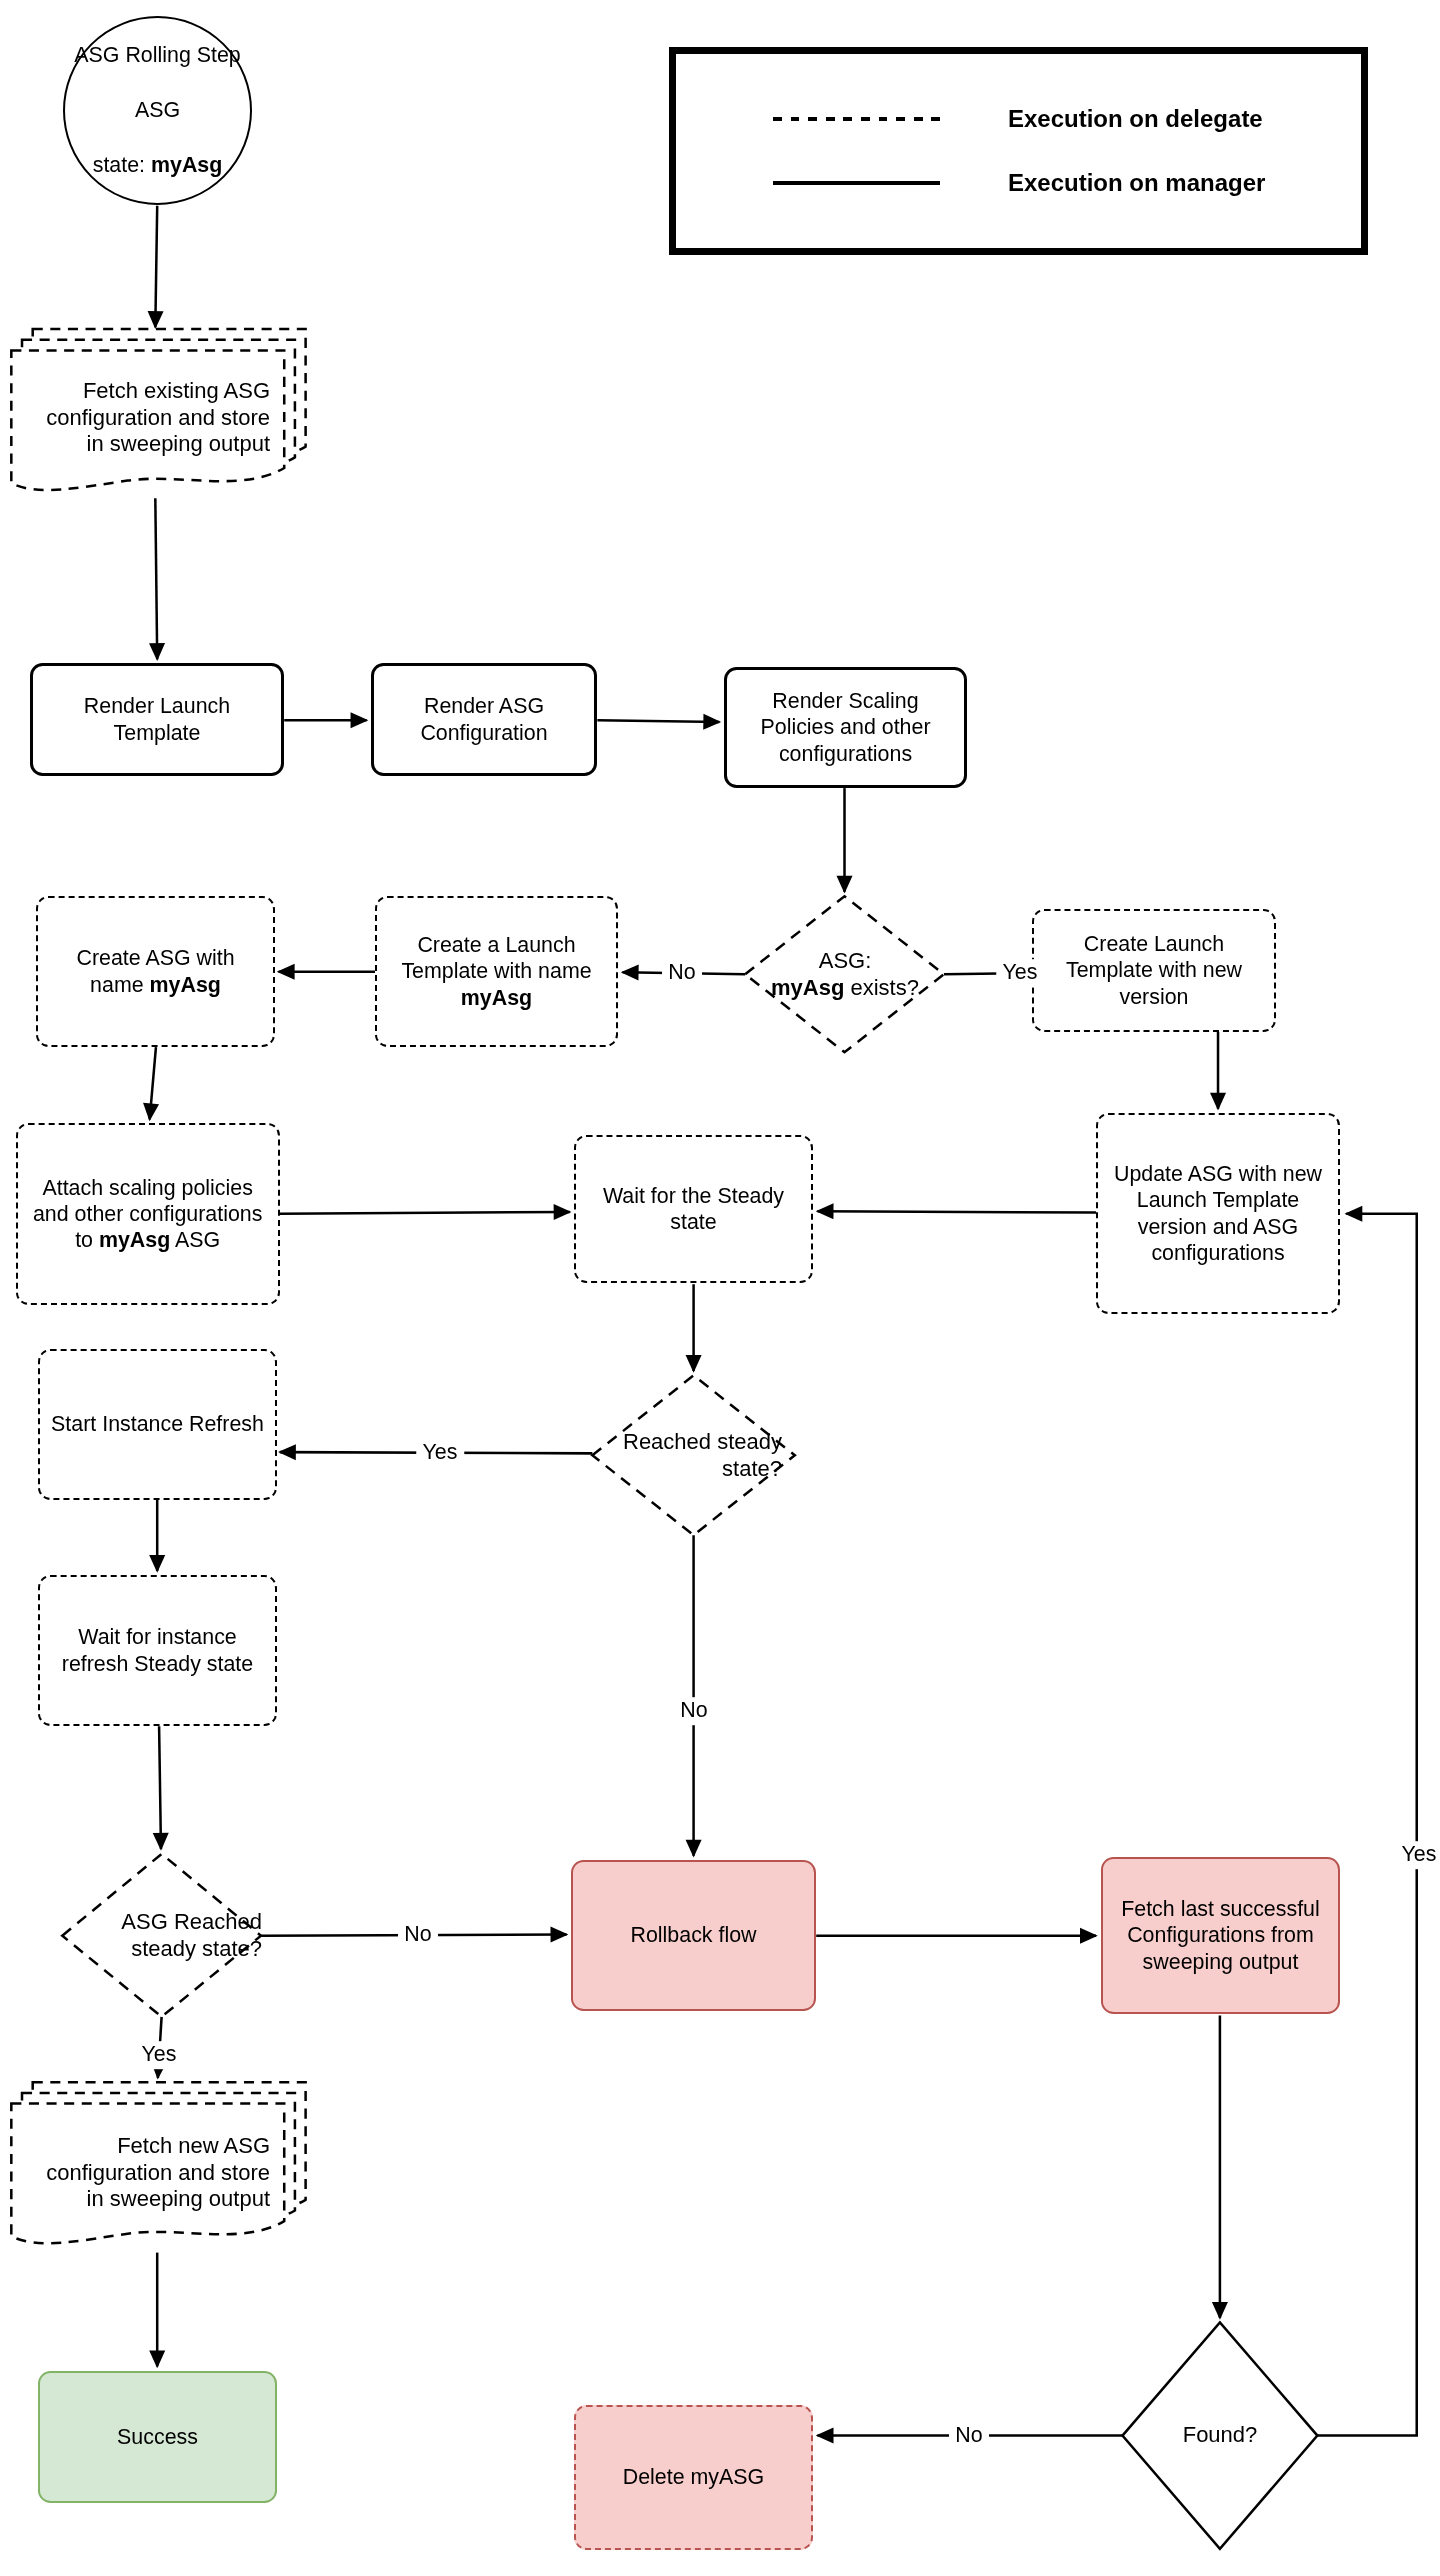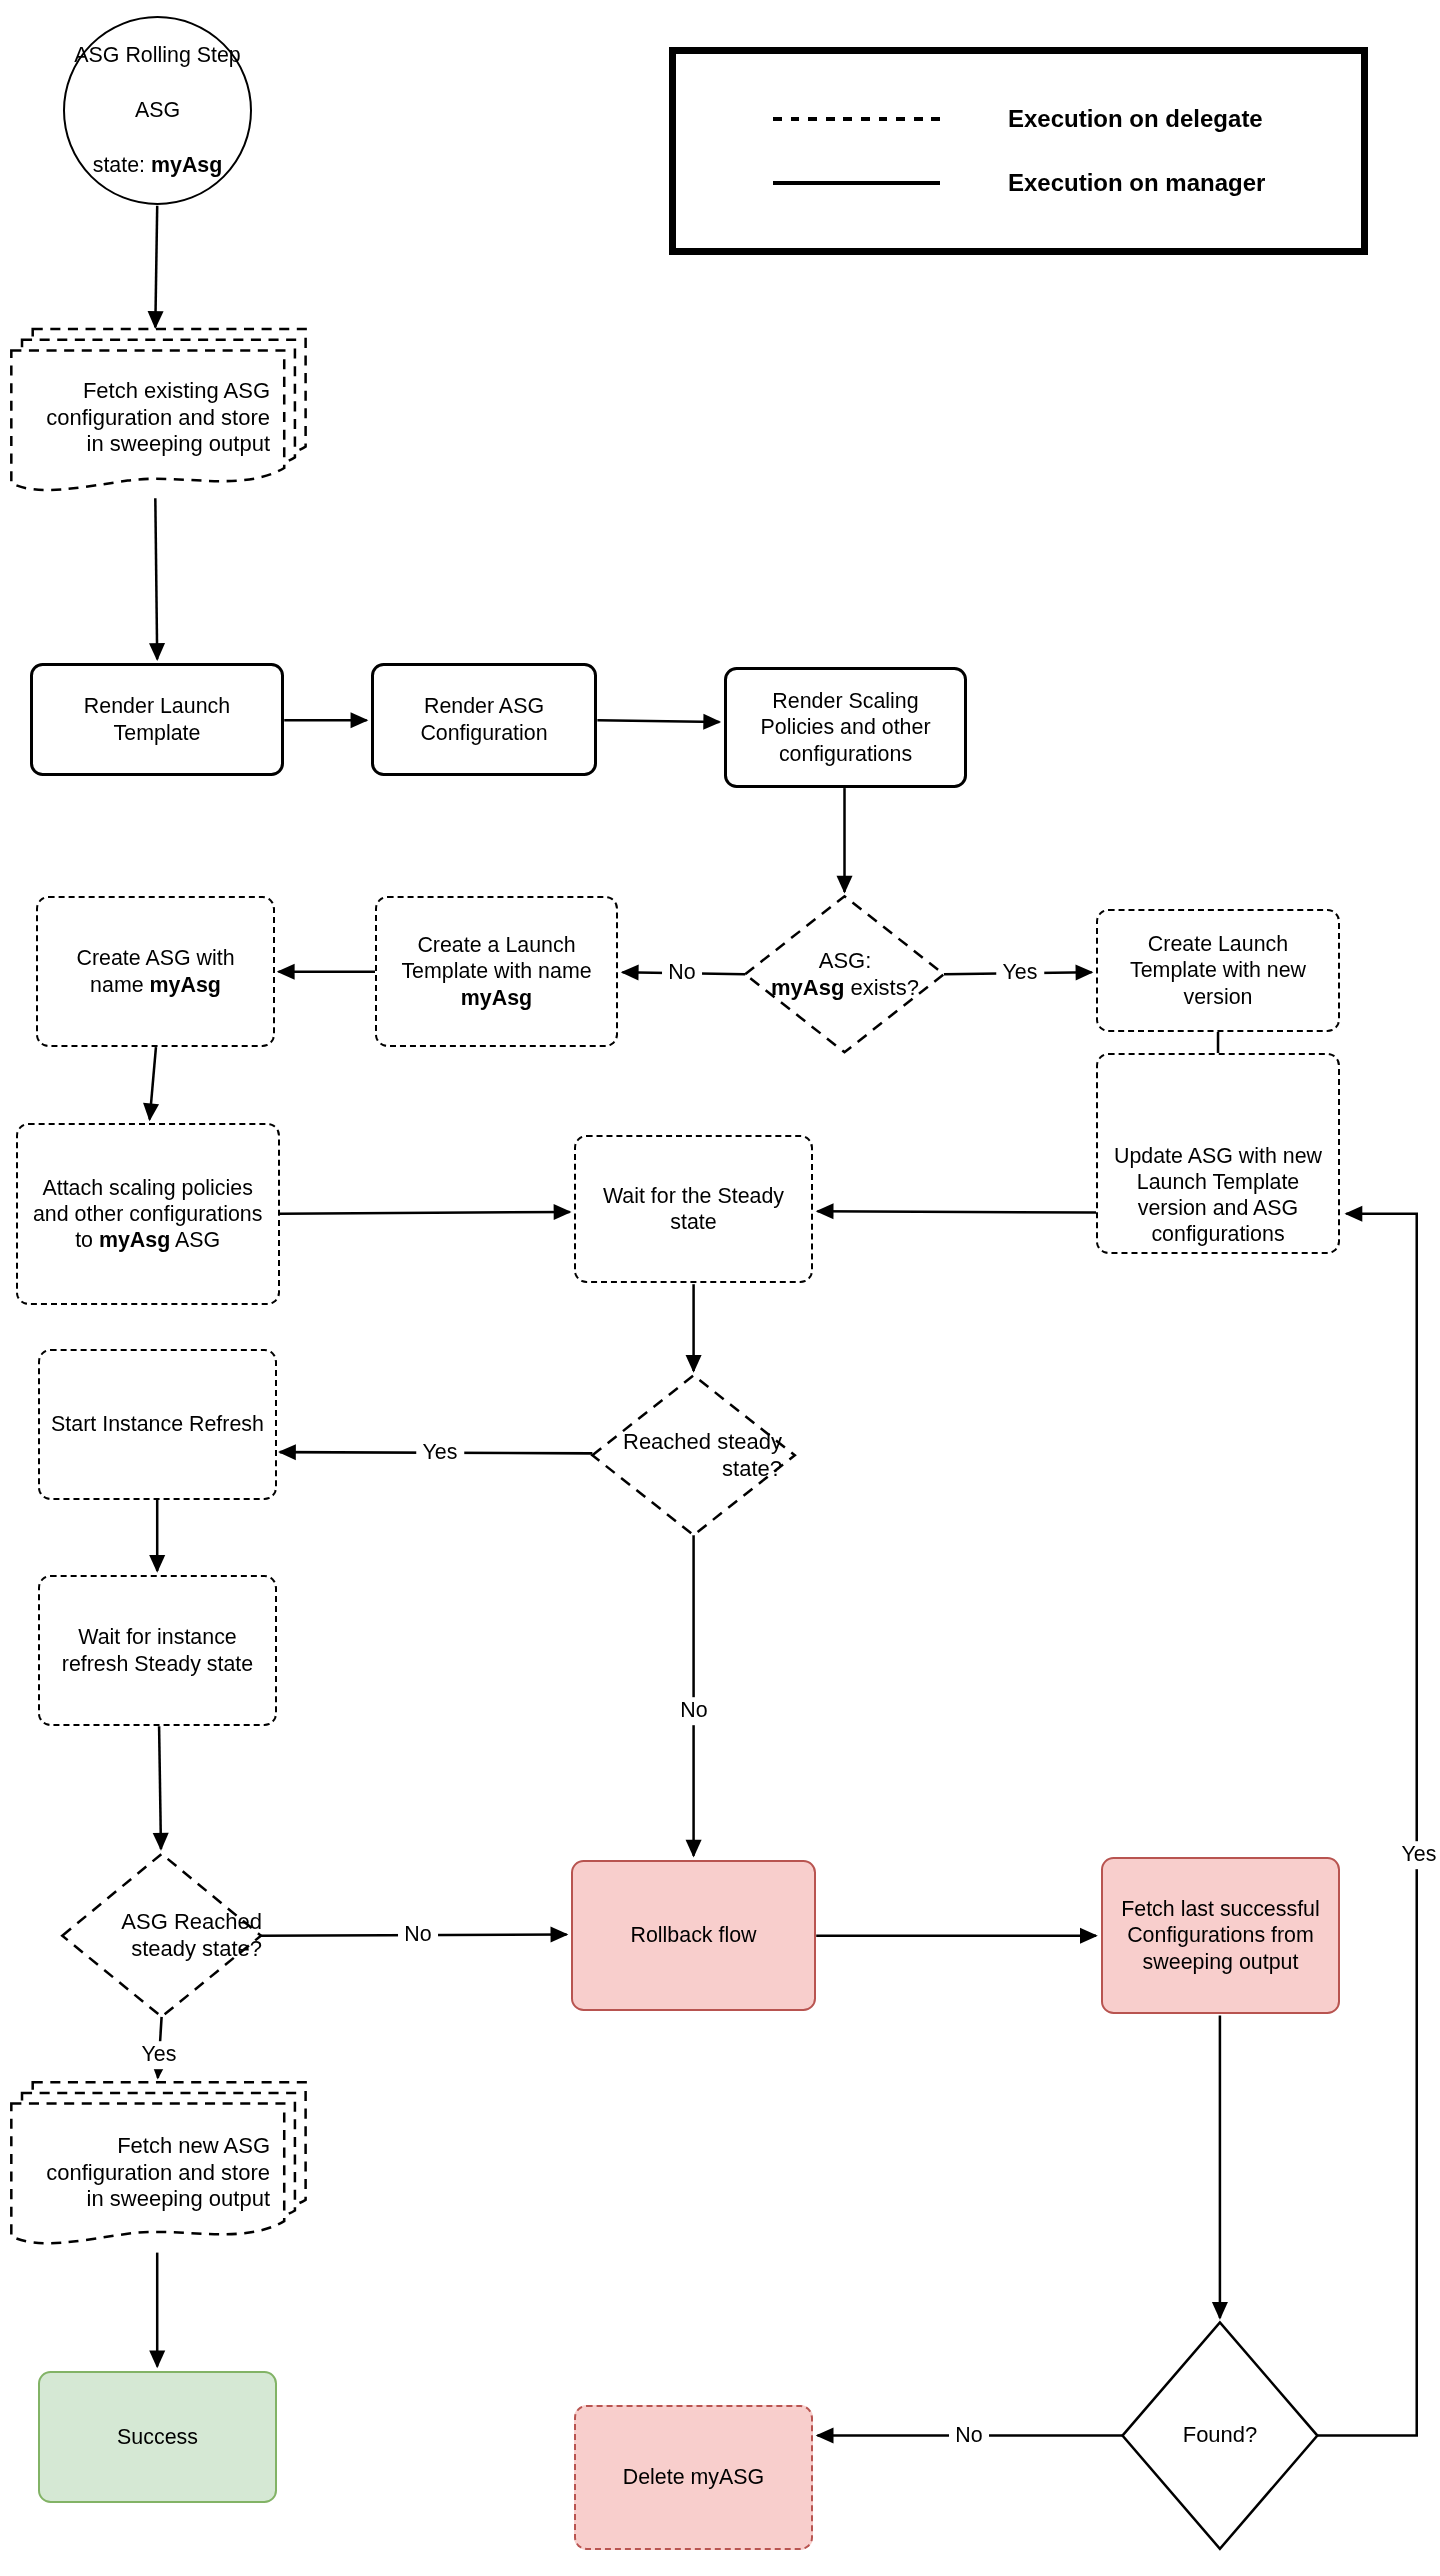--- a/index.html
+++ b/index.html
@@ -112,36 +112,36 @@
 
   <div class="node solid" style="left:30px; top:663px; width:254px; height:113px;">
     <span>Render Launch Template</span>
   </div>
   <div class="node solid" style="left:371px; top:663px; width:226px; height:113px;">
     <span>Render ASG Configuration</span>
   </div>
   <div class="node solid" style="left:724px; top:667px; width:243px; height:121px;">
     <span>Render Scaling Policies and other configurations</span>
   </div>
-  <div class="node dashedb" style="left:1096px; top:909px; width:244px; height:123px;">
+  <div class="node dashedb" style="left:1032px; top:909px; width:244px; height:123px;">
     <span>Create Launch Template with new version</span>
   </div>
   <div class="node dashedb" style="left:375px; top:896px; width:243px; height:151px;">
     <div><span>Create a Launch Template with name </span><b>myAsg</b></div>
   </div>
   <div class="node dashedb" style="left:36px; top:896px; width:239px; height:151px;">
     <div><span>Create ASG with name </span><b>myAsg</b></div>
   </div>
   <div class="node dashedb" style="left:15.7px; top:1123px; width:264px; height:182px;">
     <div><span>Attach scaling policies and other configurations to </span><b>myAsg</b><span> ASG</span></div>
   </div>
   <div class="node dashedb" style="left:574px; top:1135px; width:239px; height:148px;">
     <span>Wait for the Steady state</span>
   </div>
-  <div class="node dashedb" style="left:1096px; top:1053px; width:244px; height:201px;justify-content:flex-end;">
+  <div class="node dashedb" style="left:1096px; top:1113px; width:244px; height:201px;">
     <span>Update ASG with new Launch Template version and ASG configurations</span>
   </div>
   <div class="node dashedb" style="left:38px; top:1349px; width:239px; height:151px;">
     <span>Start Instance Refresh</span>
   </div>
   <div class="node dashedb" style="left:38px; top:1575px; width:239px; height:151px;">
     <span>Wait for instance refresh Steady state</span>
   </div>
   <div class="node pink" style="left:571px; top:1860px; width:245px; height:151px;">
     <span>Rollback flow</span>

